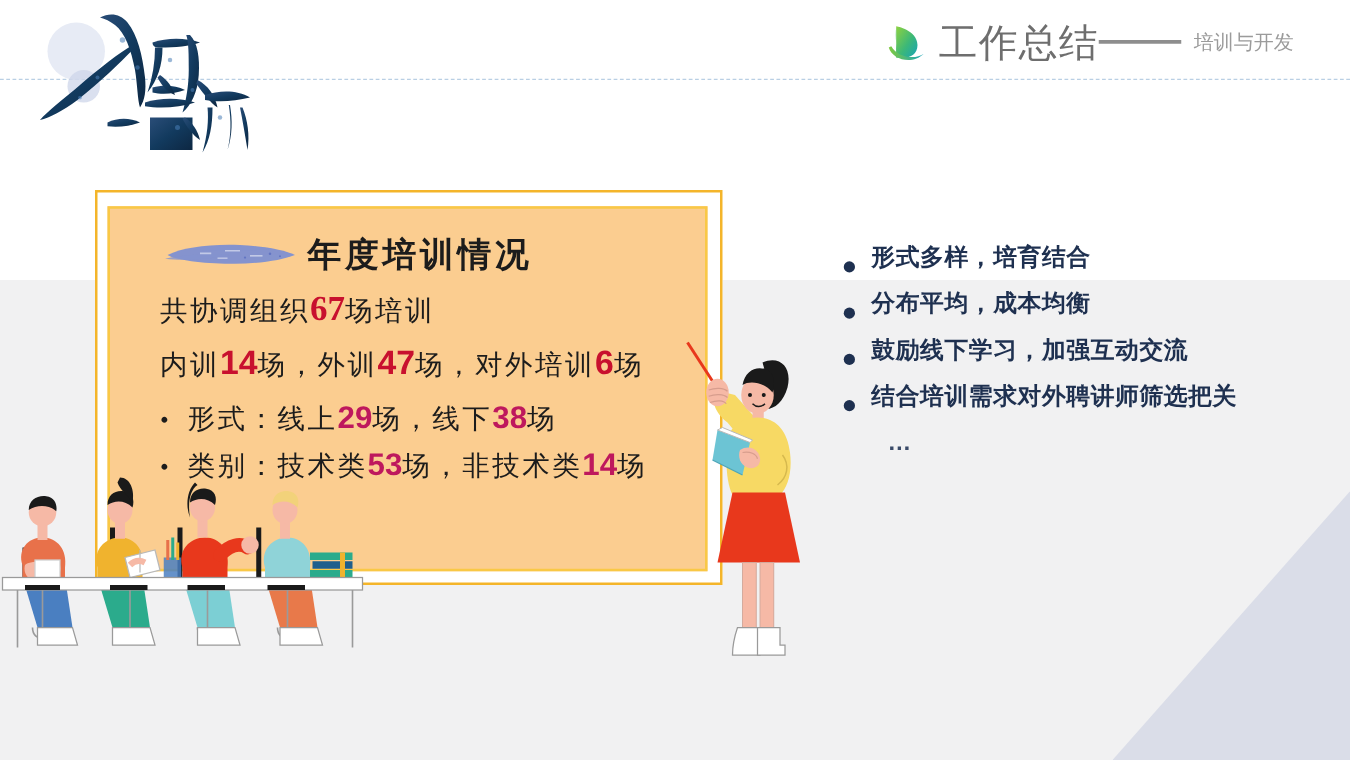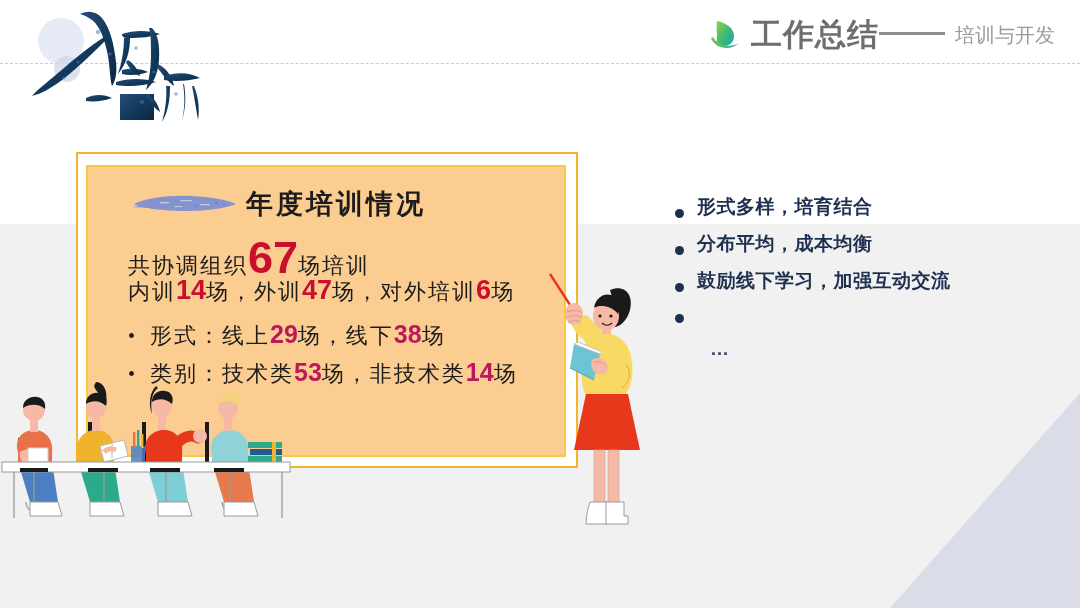--- a/index.html
+++ b/index.html
@@ -26,33 +26,33 @@
     border-top:1px dashed #b9cfe4;
   }
   .soft-circle{position:absolute;border-radius:50%;background:#dfe4f2;opacity:.75;}
   .sc1{left:38px;top:18px;width:46px;height:46px;}
   .sc2{left:54px;top:56px;width:26px;height:26px;background:#cdd5ea;}
 
   
   .header{position:absolute;left:708px;top:18px;display:flex;align-items:center;}
   .logo-mark{position:relative;width:34px;height:34px;margin-right:9px;flex:0 0 auto;}
   .header-title{
-    font-size:31px;font-weight:bold;color:#6e6e6e;letter-spacing:1px;
+    font-size:31px;font-weight:normal;color:#6e6e6e;letter-spacing:1px;
     line-height:34px;white-space:nowrap;
   }
   .header-dashes{
     display:inline-block;width:66px;height:0;border-top:3px solid #8e8e8e;
     vertical-align:middle;margin:0 2px 6px 0;position:relative;
   }
   .header-dashes:after{
     content:"";position:absolute;left:0;top:-3px;width:66px;height:0;
   }
   .header-sub{
     font-family:"Liberation Serif","DejaVu Serif",serif;
-    font-size:20px;color:#9b9b9b;margin-left:8px;white-space:nowrap;
+    font-size:16px;color:#9b9b9b;margin-left:8px;white-space:nowrap;
     line-height:34px;
   }
 
   
   .calli{position:absolute;left:18px;top:2px;width:190px;height:130px;}
 
   
   .card-outer{
     position:absolute;left:76px;top:152px;width:502px;height:316px;
     border:2px solid #f4b52a;background:#ffffff;box-sizing:border-box;
@@ -73,22 +73,22 @@
   .card-line{
     position:absolute;
     font-family:"Liberation Serif","DejaVu Serif",serif;
     font-size:22px;color:#1c1c1c;letter-spacing:2px;white-space:nowrap;
   }
   .card-line .num{
     font-family:"Liberation Sans","DejaVu Sans",sans-serif;
     font-weight:bold;color:#c8102e;font-size:27px;letter-spacing:0;
   }
   .card-line .numbig{
-    font-family:Liberation Sans, sans-serif;
-    font-weight:bold;color:#c8102e;font-size:45px;letter-spacing:0;
+    font-family:Liberation Serif, serif;
+    font-weight:bold;color:#c8102e;font-size:28px;letter-spacing:0;
   }
   .card-line .numblk{
     font-family:"Liberation Sans","DejaVu Sans",sans-serif;
     font-weight:bold;color:#be185d;font-size:25px;letter-spacing:0;
   }
   .l1{left:128px;top:232px;}
   .l2{left:128px;top:275px;}
   .l3{left:128px;top:320px;}
   .l4{left:128px;top:358px;}
   .bdot{display:inline-block;width:22px;color:#1c1c1c;font-size:20px;}
@@ -248,20 +248,21 @@
       <div class="rb">
         <div class="rb-dot"></div>
         <div class="rb-text">分布平均，成本均衡</div>
       </div>
       <div class="rb">
         <div class="rb-dot"></div>
         <div class="rb-text">鼓励线下学习，加强互动交流</div>
       </div>
       <div class="rb">
         <div class="rb-dot"></div>
+        <div class="rb-text">结合培训需求对外聘讲师筛选把关</div>
       </div>
       <div class="rb-ellipsis">…</div>
     </div>
   </div>
 
   <div class="illus-left">
     <svg width="300" height="188" viewBox="0 0 300 188">
       <g stroke="#6b6b6b" stroke-width="1" fill="none">
 
         <rect x="18" y="86" width="4" height="34" fill="#1a1a1a" stroke="none"></rect>

